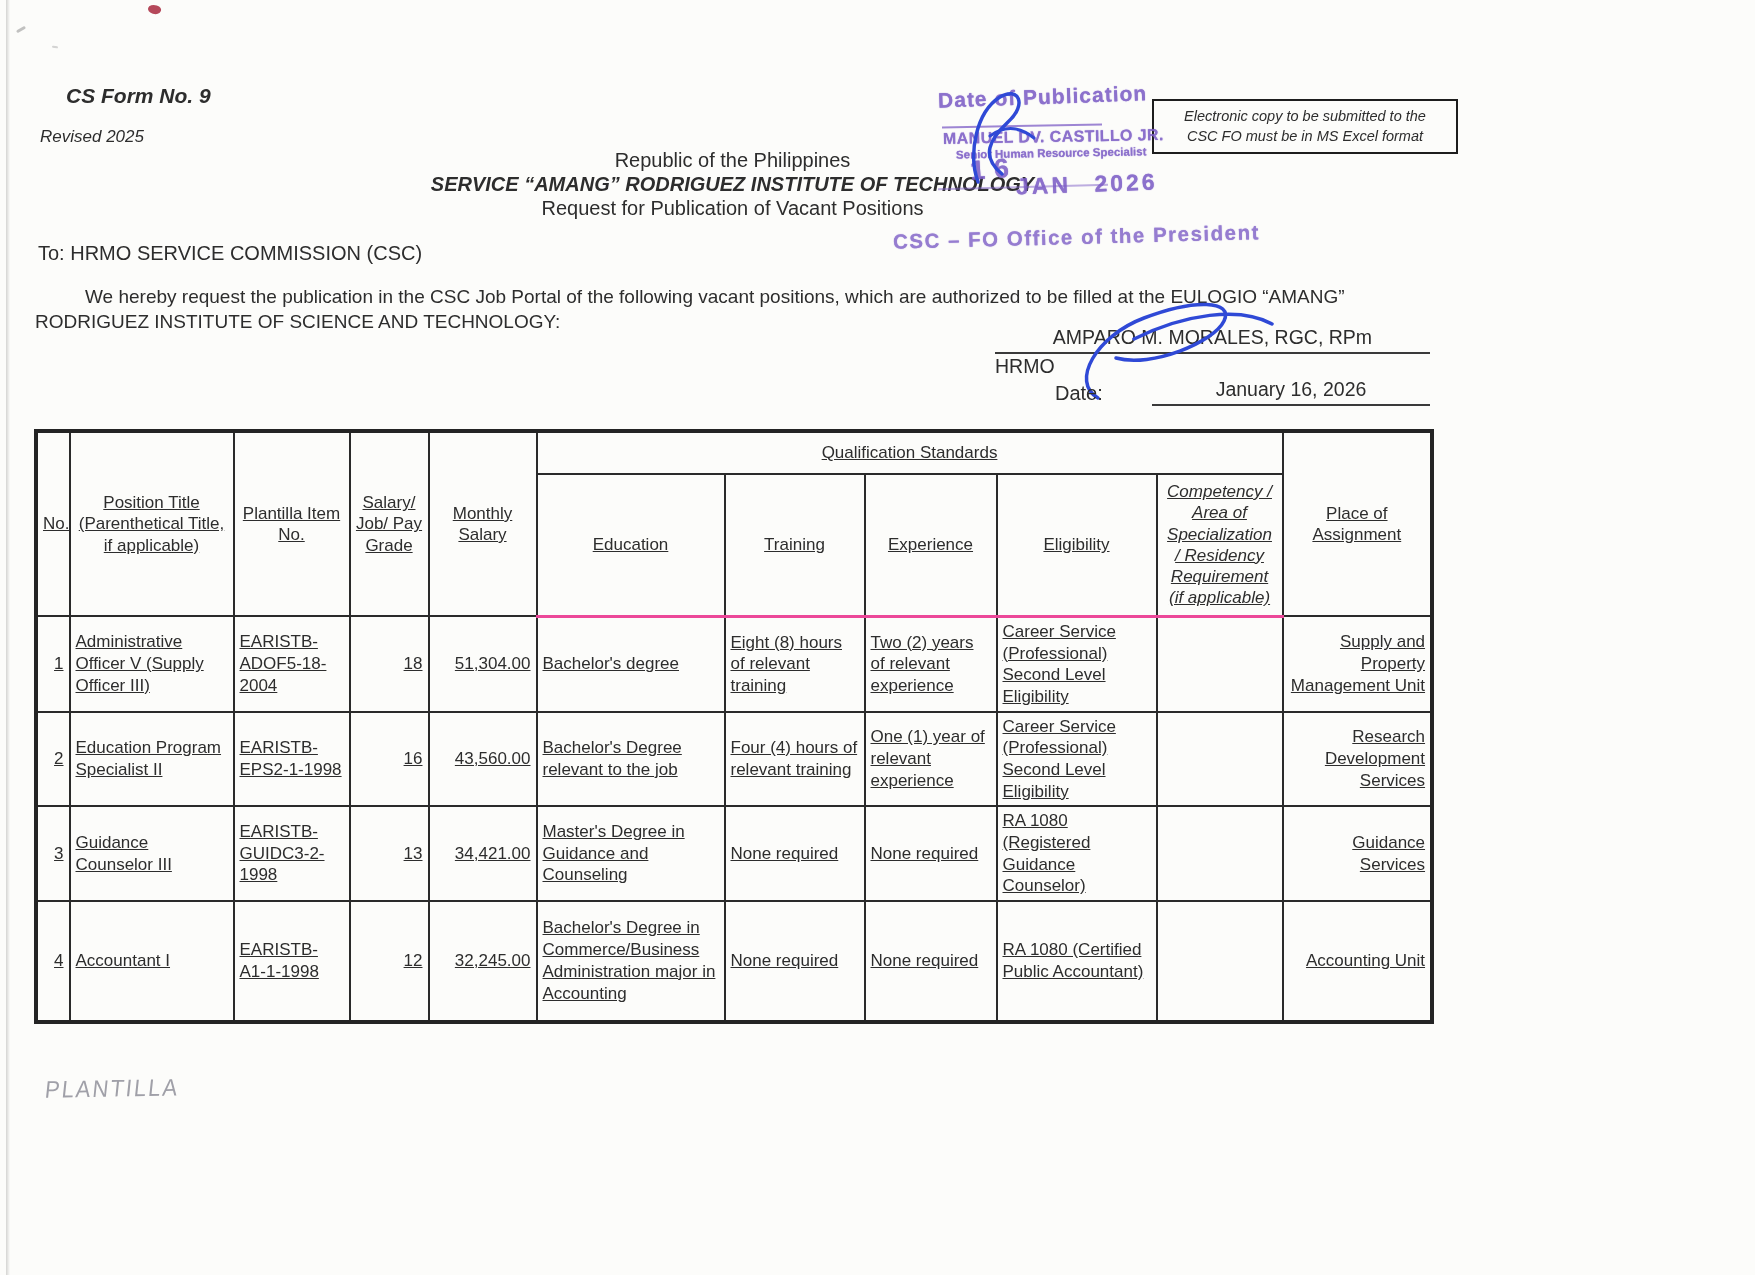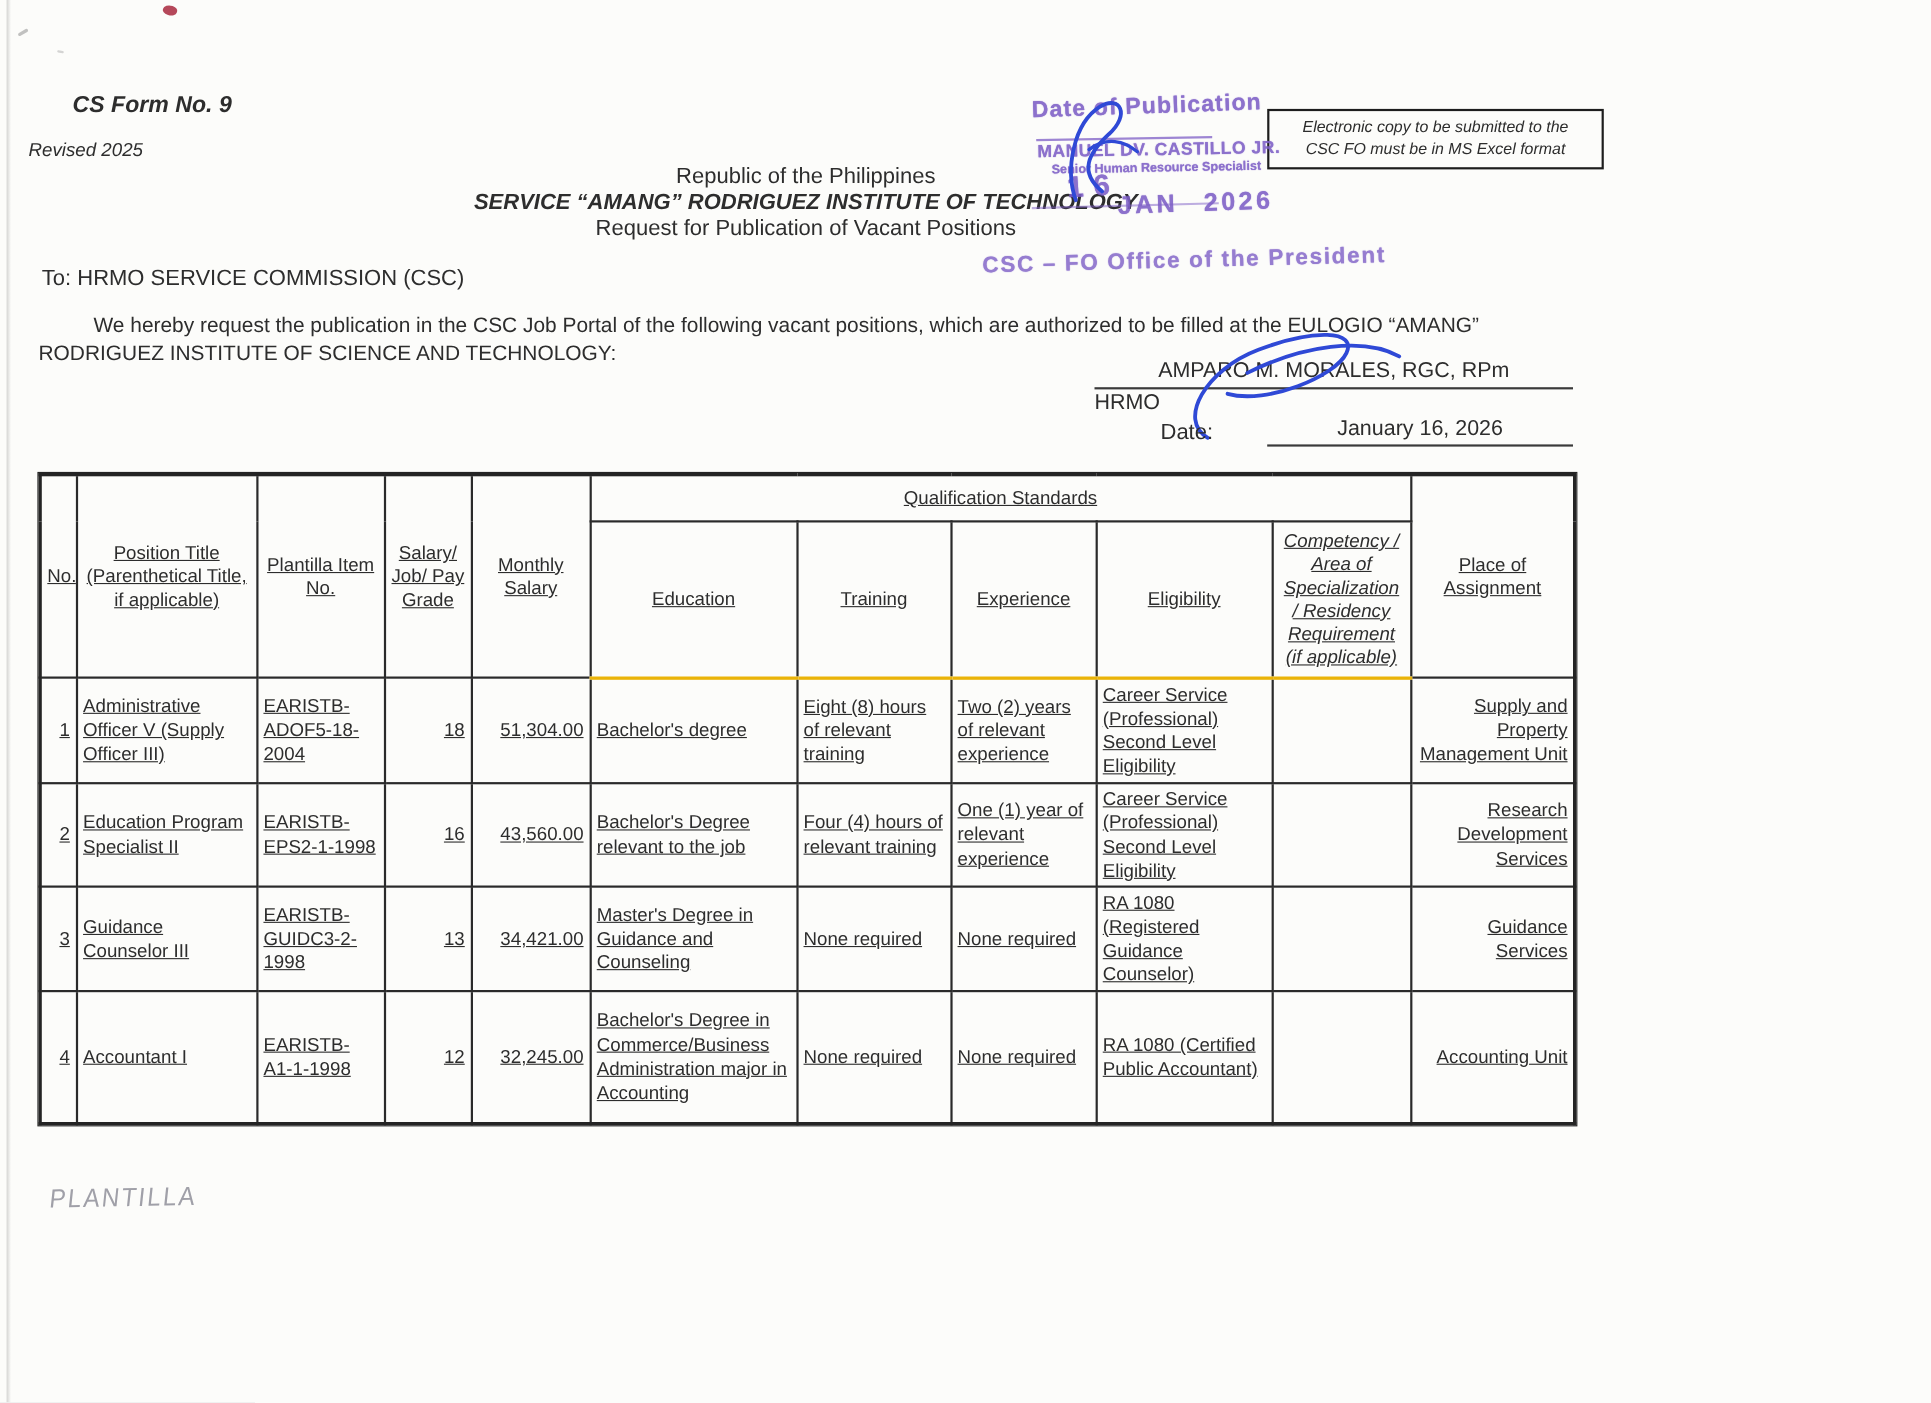--- a/index.html
+++ b/index.html
@@ -15,21 +15,21 @@
     background:linear-gradient(to right, rgba(0,0,0,0.16), rgba(0,0,0,0)); }
   .speck-red { left:148px; top:5px; width:13px; height:9px; background:#ad3448;
     border-radius:60% 40% 55% 45%; transform:rotate(18deg); opacity:.9; }
   .speck-gray1 { left:16px; top:28px; width:10px; height:3px; background:#9a9a9a;
     transform:rotate(-30deg); opacity:.6; border-radius:2px;}
   .speck-gray2 { left:52px; top:46px; width:6px; height:2px; background:#ababab;
     transform:rotate(10deg); opacity:.5; border-radius:2px;}
 
   
   .form-no { left:38px; top:84px; font-size:21px; font-weight:bold; font-style:italic;margin-left:28px; }
-  .revised { left:26px; top:127px; font-size:17px; font-style:italic; }
+  .revised { left:40px; top:127px; font-size:17px; font-style:italic; }
 
   
   .note-box { left:1152px; top:99px; width:262px; border:2px solid #1d1d1d;
     padding:5px 20px; font-size:14.5px; font-style:italic; text-align:center; line-height:1.4; }
 
   
   .heading { left:35px; top:148px; width:1395px; text-align:center; }
   .heading .h-line1 { font-size:20px; line-height:24px; }
   .heading .h-line2 { font-size:20px; line-height:24px; font-weight:bold; font-style:italic; }
   .heading .h-line3 { font-size:20px; line-height:24px; }
@@ -72,21 +72,21 @@
 
   
   .positions { left:35px; top:430px; position:absolute; border-collapse:collapse;
     table-layout:fixed; width:1395px; font-size:17px; }
   .positions th, .positions td { border:2px solid #2a2a2a; padding:2px 5px;
     vertical-align:middle; overflow:hidden;text-decoration:underline; }
   .positions { border:3px solid #242424; outline:1px solid #242424; }
   .positions thead th { font-weight:normal; text-align:center; line-height:1.25; }
   .positions thead tr.h1 { height:36px; }
   .positions thead tr.h2 { height:142px; }
-  .positions thead tr.h2 th { border-bottom:3px solid #eab308; }
+  .positions thead tr.h2 th { border-bottom:3px solid #ec4899; }
   .positions th.qs { height:36px; }
   .positions th.it { font-style:italic; }
   .positions tbody td { line-height:1.28; text-align:left; }
   .positions tbody td.c { text-align:right; }
   .positions tbody tr:nth-child(1) { height:96px; }
   .positions tbody tr:nth-child(2) { height:94px; }
   .positions tbody tr:nth-child(3) { height:95px; }
   .positions tbody tr:nth-child(4) { height:120px; }
 
   

